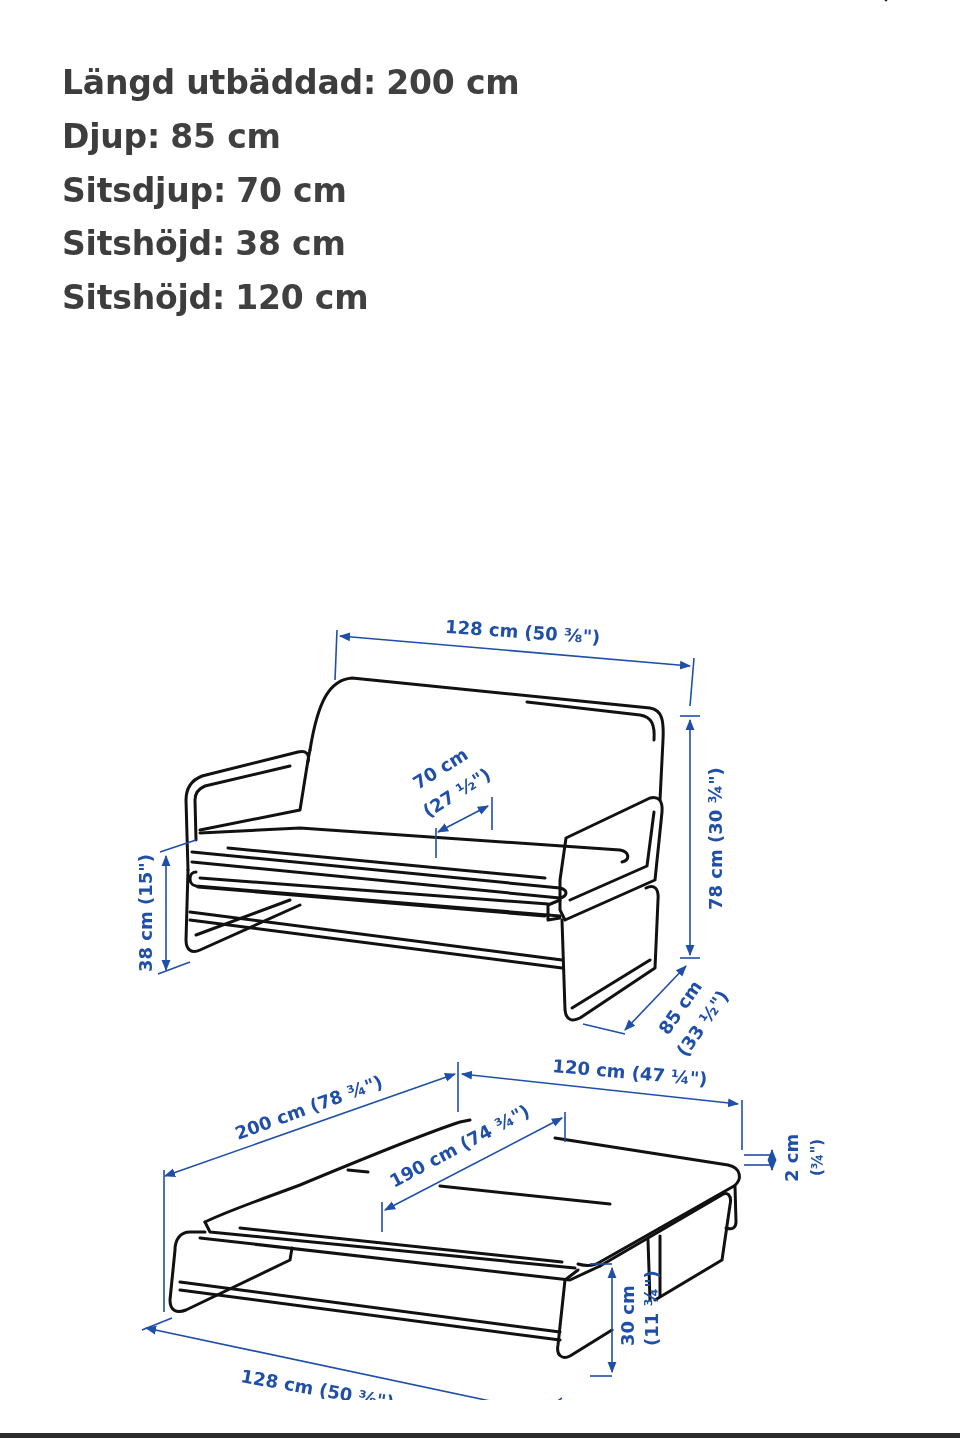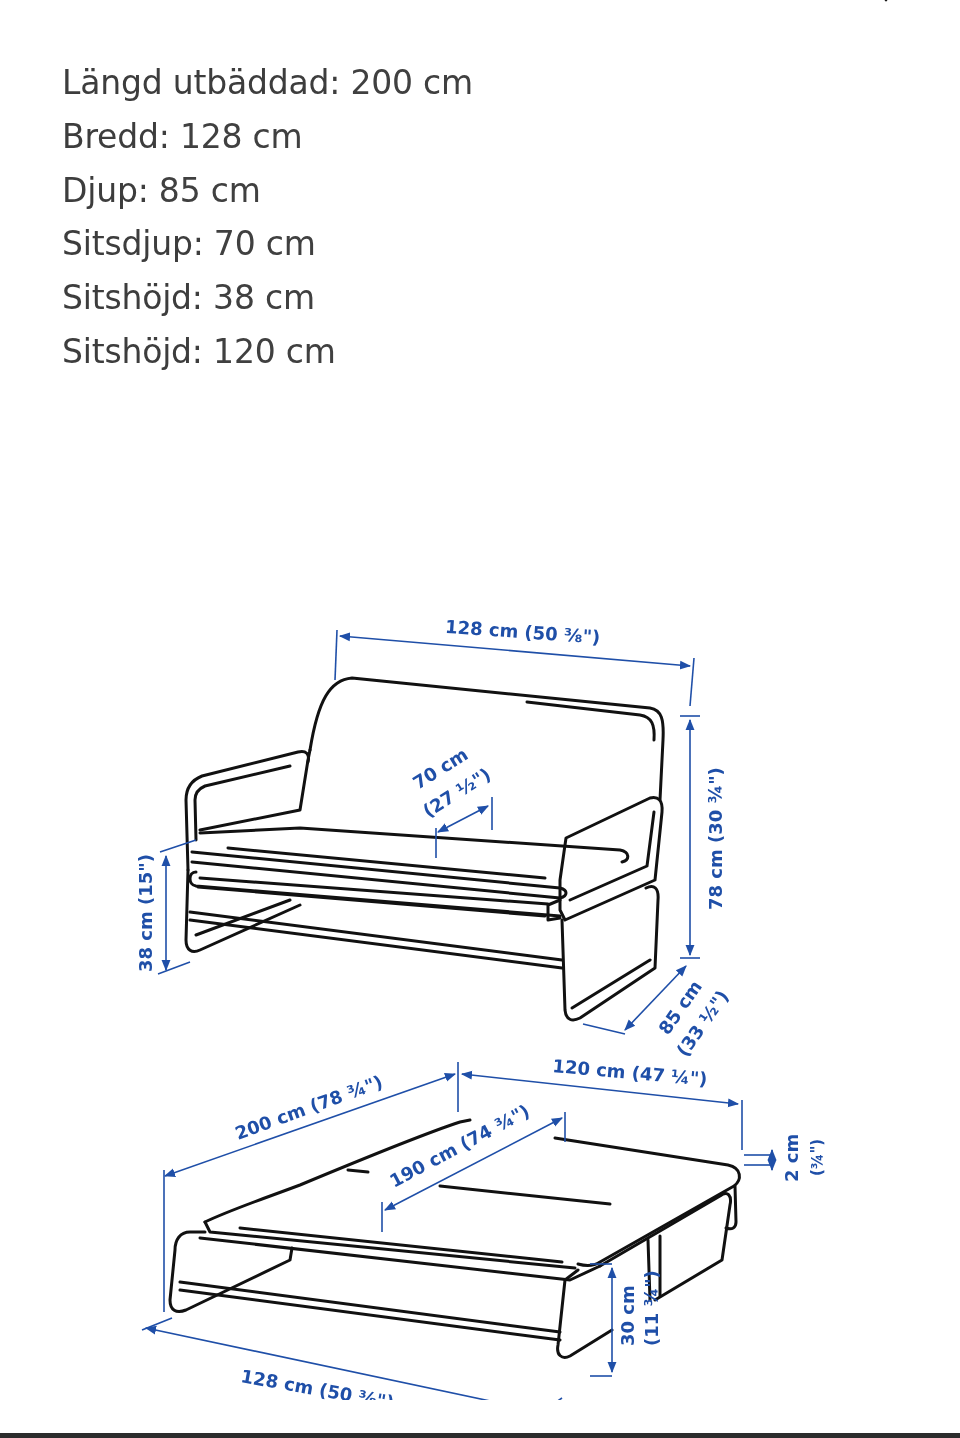--- a/index.html
+++ b/index.html
@@ -2,39 +2,38 @@
 <html><head>
   <meta charset="utf-8">
   <style>
     html, body { margin:0; padding:0; }
     body { width:960px; height:1438px; background:#ffffff; position:relative; overflow:hidden;
            font-family:"DejaVu Sans", "Liberation Sans", sans-serif; color:#3a3a3a; }
     .close-btn { position:absolute; left:862px; top:-16px; width:50px; height:34px; cursor:pointer; }
     .close-btn svg { width:100%; height:100%; }
     .spec-list { position:absolute; left:62px; top:58px; margin:0; padding:0; list-style:none; }
     .spec-row { height:53.8px; line-height:50px; font-size:33px; white-space:nowrap; letter-spacing:-0.2px; }
-    .spec-label { font-weight:normal; color:#3d3d3d; }
-    .spec-value { font-weight:normal; color:#404040; }
+    .spec-label { font-weight:bold; color:#3d3d3d; }
+    .spec-value { font-weight:bold; color:#404040; }
     .diagram { position:absolute; left:0; top:590px; width:960px; height:810px; }
     .diagram svg { width:100%; height:100%; }
     .dim-text { font-family:"DejaVu Sans", "Liberation Sans", sans-serif; font-weight:bold; fill:#1f4fa8; font-size:18px; }
     .bottom-bar { position:absolute; left:0; top:1433px; width:960px; height:5px; background:#2c2c2c; }
   </style>
 </head>
 <body>
 
 <div class="close-btn">
   <svg viewBox="0 0 50 34">
     <path d="M12 0 L24 14 M36 0 L24 14" stroke="#111" stroke-width="5" stroke-linecap="square" fill="none"></path>
   </svg>
 </div>
 
 <ul class="spec-list">
   <li class="spec-row"><span class="spec-label">Längd utbäddad:</span> <span class="spec-value">200 cm</span></li>
-  <li class="spec-row"><span class="spec-label">Bredd:</span> <span class="spec-value">128 cm</span></li>
   <li class="spec-row"><span class="spec-label">Djup:</span> <span class="spec-value">85 cm</span></li>
   <li class="spec-row"><span class="spec-label">Sitsdjup:</span> <span class="spec-value">70 cm</span></li>
   <li class="spec-row"><span class="spec-label">Sitshöjd:</span> <span class="spec-value">38 cm</span></li>
   <li class="spec-row"><span class="spec-label">Sitshöjd:</span> <span class="spec-value">120 cm</span></li>
 </ul>
 
 <div class="diagram">
   <svg viewBox="0 590 960 810" xmlns="http://www.w3.org/2000/svg">
     <defs>
       <marker id="arr" viewBox="0 0 10 10" refX="9" refY="5" markerWidth="7" markerHeight="7" orient="auto-start-reverse">

